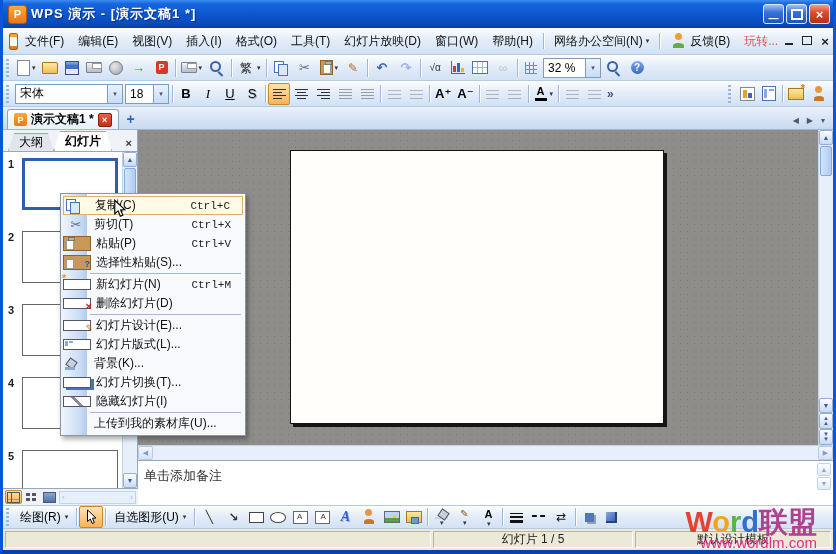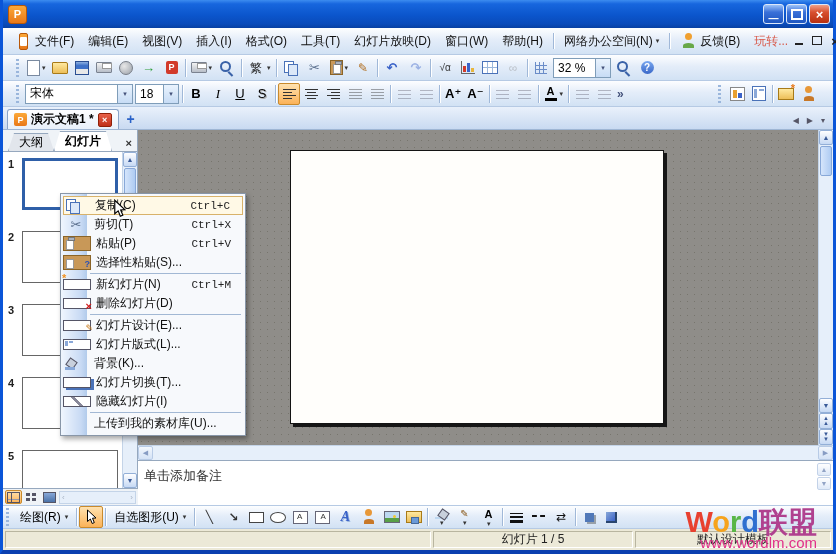--- a/index.html
+++ b/index.html
@@ -8,21 +8,21 @@
 
 .titlebar{left:0;top:0;width:830px;height:28px;background:linear-gradient(180deg,#3C8CF0 0%,#1766DE 14%,#0B55CC 55%,#0A4BBA 86%,#0840A2 100%);display:flex;align-items:center;padding:0 3px;box-sizing:border-box}
 .appico{width:17px;height:17px;border-radius:3px;background:linear-gradient(#FCA838,#E87818);border:1px solid #B85808;color:#fff;font-weight:bold;font-size:11px;display:flex;align-items:center;justify-content:center;margin:0 4px 0 2px}
 .title{color:#fff;font-weight:bold;font-size:13px;text-shadow:1px 1px 1px #05308A;letter-spacing:1px}
 .wbtns{margin-left:auto;display:flex;gap:2px}
 .wbtn{width:21px;height:20px;border:1px solid #DCE8FA;border-radius:3px;display:flex;align-items:center;justify-content:center;color:#fff;font-weight:bold;font-size:10px;background:linear-gradient(#9CC2F8,#3A70D8 40%,#1E56C0);box-sizing:border-box}
 .wbtn.cl{background:linear-gradient(#F0A088,#D85030 40%,#B83010);font-size:13px}
 .resq{width:8px;height:7px;border:2px solid #fff}
 .minb{transform:translateY(4px)}
 
-.menubar,.tb{left:0;width:830px;display:flex;align-items:center;background:linear-gradient(#FDFEFF,#E4EDF9 45%,#D2E2F4);border-bottom:1px solid #B6CAE4;box-sizing:border-box;padding:0 12px}
+.menubar,.tb{left:0;width:830px;display:flex;align-items:center;background:linear-gradient(#FDFEFF,#E4EDF9 45%,#D2E2F4);border-bottom:1px solid #B6CAE4;box-sizing:border-box;padding:0 2px}
 .menubar{top:28px;height:27px;font-size:12px}
 .tb1{top:55px;height:26px}
 .tb2{top:81px;height:26px}
 .grip{width:5px;height:18px;margin:0 3px 0 1px;background:repeating-linear-gradient(180deg,#9AB6DC 0 2px,transparent 2px 4px);background-size:3px 100%;background-repeat:no-repeat}
 .mi{display:flex;align-items:center;gap:2px;padding:3px 7px;color:#111;white-space:nowrap}
 .vsep{width:1px;height:16px;background:#A0B8D8;box-shadow:1px 0 0 #fff;margin:0 3px}
 .mdis{margin-left:auto;display:flex;align-items:center;gap:9px;padding-right:6px;color:#222;font-weight:bold}
 .mdimin{display:inline-block;width:8px;height:7px;border-bottom:2px solid #222}
 .mdires{display:inline-block;width:8px;height:7px;border:1.5px solid #222}
 .mdix{font-size:13px}
@@ -178,20 +178,21 @@
 #wm-brand span{font-size:29px;font-weight:bold;letter-spacing:0}
 #wm-url{display:block;font-size:15px;font-weight:normal;margin-top:-9px}
 </style>
 </head>
 <body>
 
 <div class="win">
 
   <div class="titlebar abs">
     <span class="appico">P</span>
+    <span class="title">WPS 演示 - [演示文稿1 *]</span>
     <span class="wbtns">
       <span class="wbtn">
           <span class="minb">—</span>
         </span>
       <span class="wbtn">
           <span class="resq"></span>
         </span>
       <span class="wbtn cl">
           <span>×</span>
         </span>

